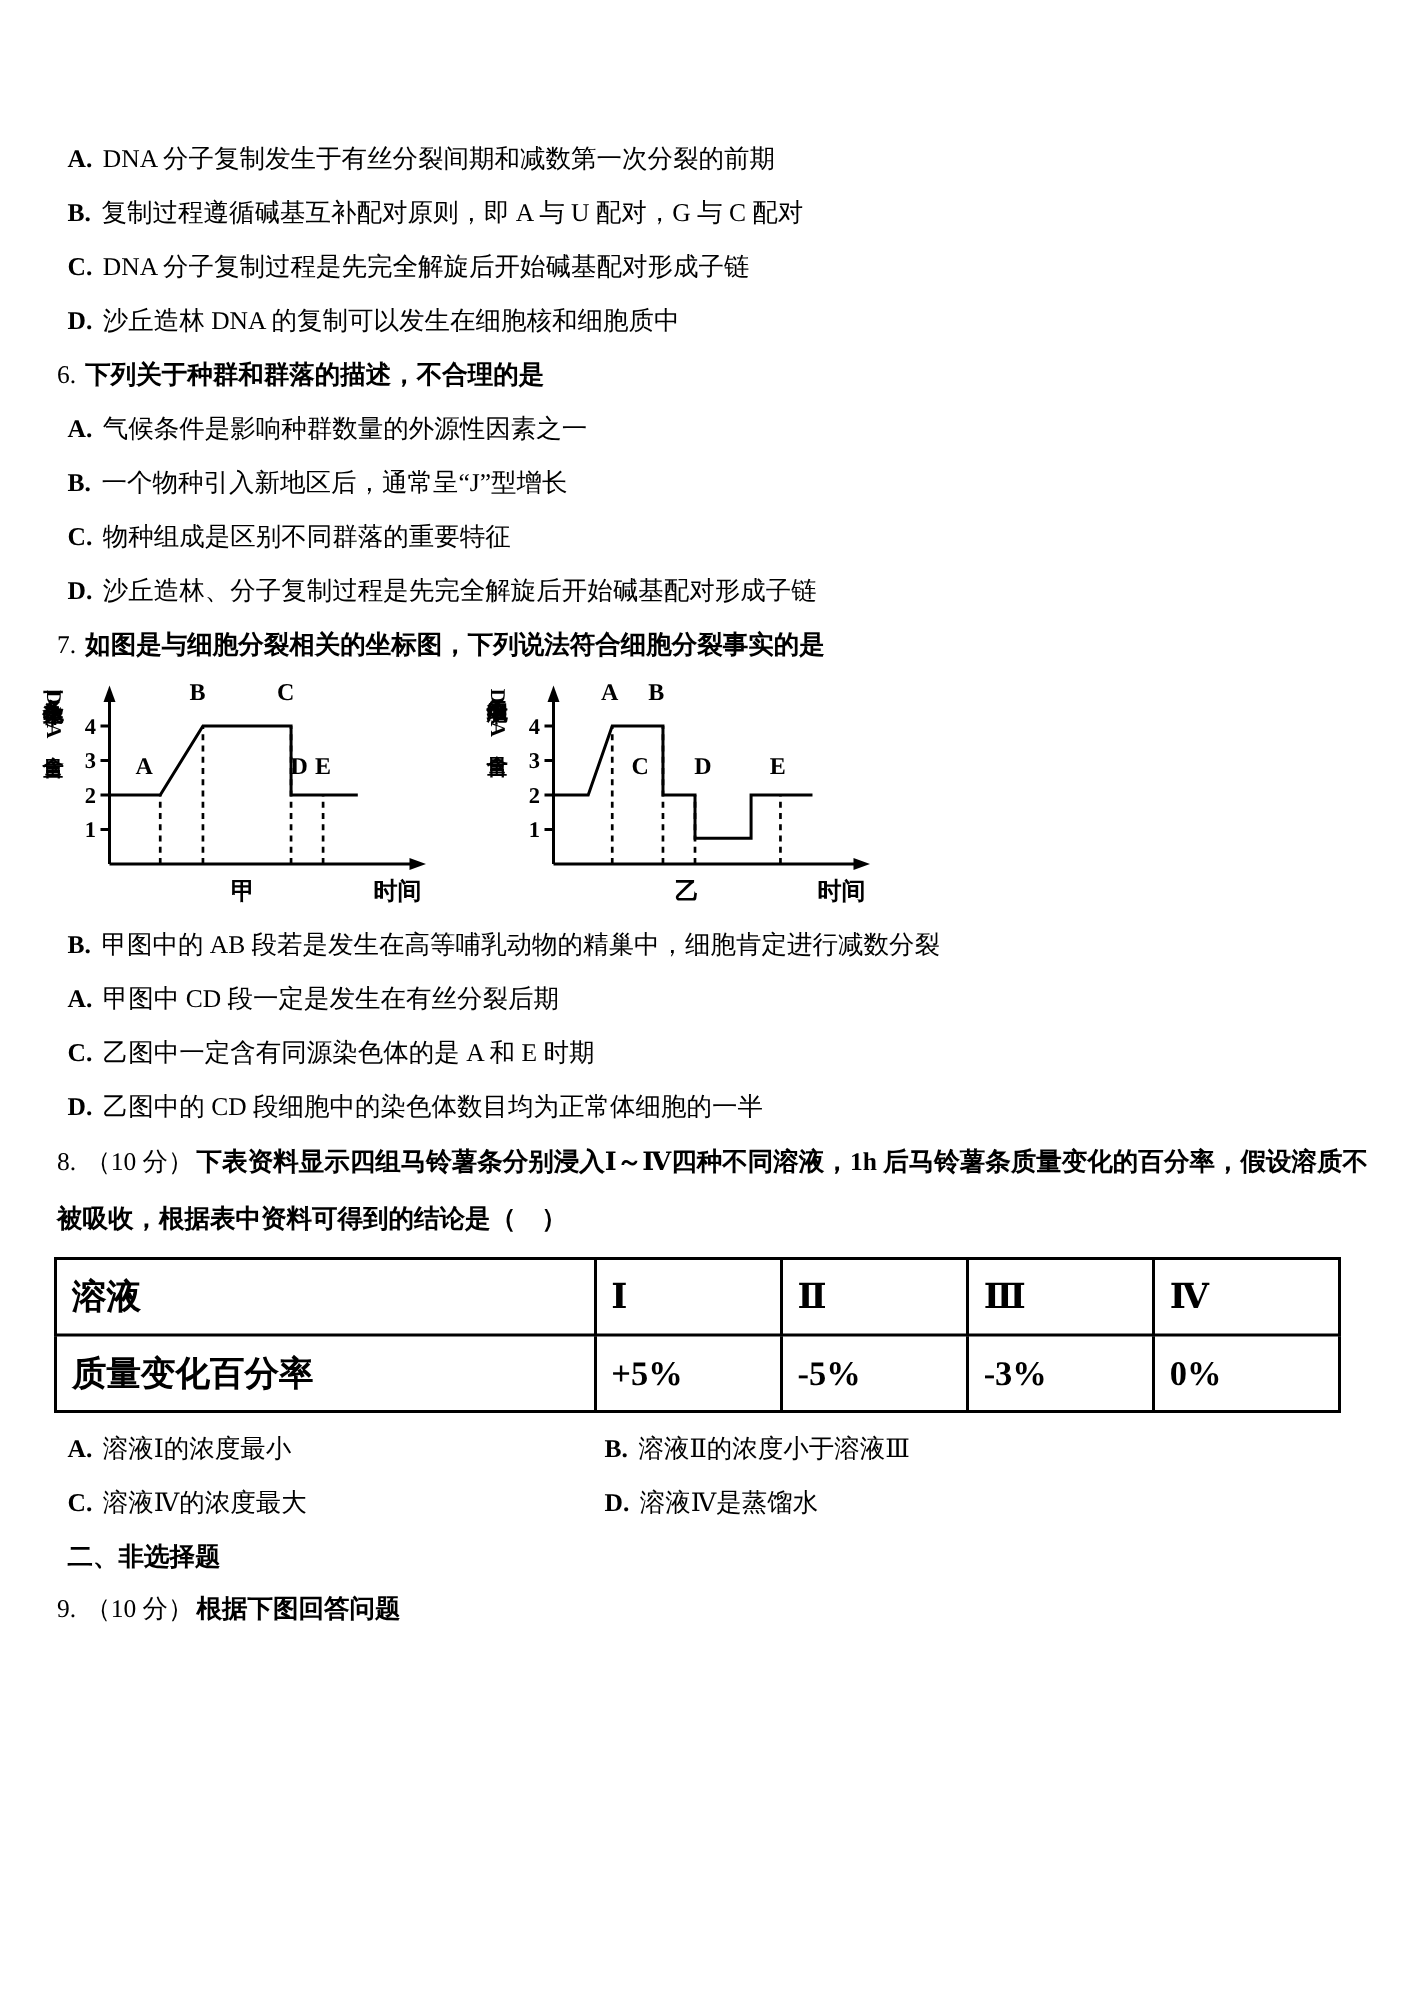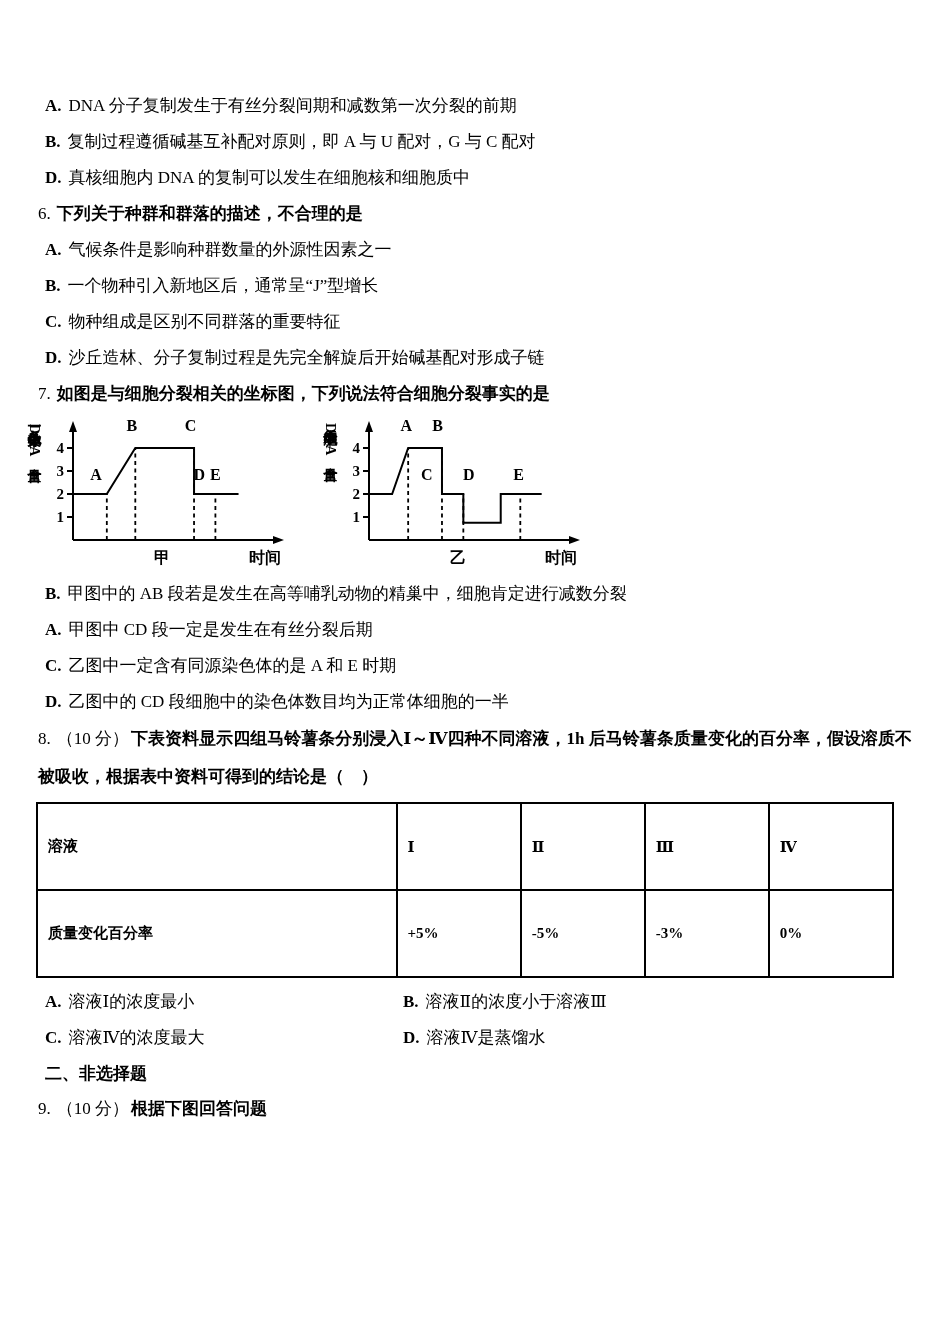--- a/index.html
+++ b/index.html
@@ -26,38 +26,39 @@
   }
   .chart-svg{display:block;}
   .tick{font:bold 15px "Liberation Serif","DejaVu Serif",serif;}
   .pt-label{font:bold 16px "Liberation Serif","DejaVu Serif",serif;}
   .axis-label{font:bold 16px "Liberation Serif","DejaVu Serif",serif;}
   table.sol{
     border-collapse:collapse;table-layout:fixed;
     width:858px;margin:6px 0 6px -9px;
   }
   table.sol td{
-    border:2px solid #000;height:45px;padding:20px 10px;
-    font-weight:bold;font-size:15px;vertical-align:middle;text-align:left;
+    border:2px solid #000;height:45px;padding:2px 10px;
+    font-weight:bold;font-size:23px;vertical-align:middle;text-align:left;
   }
   .opt-grid{
     display:grid;grid-template-columns:358px 1fr;
     line-height:36px;
   }
   .section-title{font-weight:bold;line-height:35px;}
 </style>
 </head>
 <body>
 
 <div class="page">
 
   <div>
     <p class="line"><span class="opt-label">A.</span><span class="opt-text">DNA 分子复制发生于有丝分裂间期和减数第一次分裂的前期</span></p>
     <p class="line"><span class="opt-label">B.</span><span class="opt-text">复制过程遵循碱基互补配对原则，即 A 与 U 配对，G 与 C 配对</span></p>
-    <p class="line"><span class="opt-label">D.</span><span class="opt-text">真核细胞内 DNA 的复制可以发生在细胞核和细胞质中</span></p>
+    <p class="line"><span class="opt-label">C.</span><span class="opt-text">DNA 分子复制过程是先完全解旋后开始碱基配对形成子链</span></p>
+    <p class="line"><span class="opt-label">D.</span><span class="opt-text">沙丘造林 DNA 的复制可以发生在细胞核和细胞质中</span></p>
   </div>
 
   <div>
     <p class="line q-line"><span class="q-num">6.</span><span class="q-text">下列关于种群和群落的描述，不合理的是</span></p>
     <p class="line"><span class="opt-label">A.</span><span class="opt-text">气候条件是影响种群数量的外源性因素之一</span></p>
     <p class="line"><span class="opt-label">B.</span><span class="opt-text">一个物种引入新地区后，通常呈“J”型增长</span></p>
     <p class="line"><span class="opt-label">C.</span><span class="opt-text">物种组成是区别不同群落的重要特征</span></p>
     <p class="line"><span class="opt-label">D.</span><span class="opt-text">沙丘造林、分子复制过程是先完全解旋后开始碱基配对形成子链</span></p>
   </div>
 

